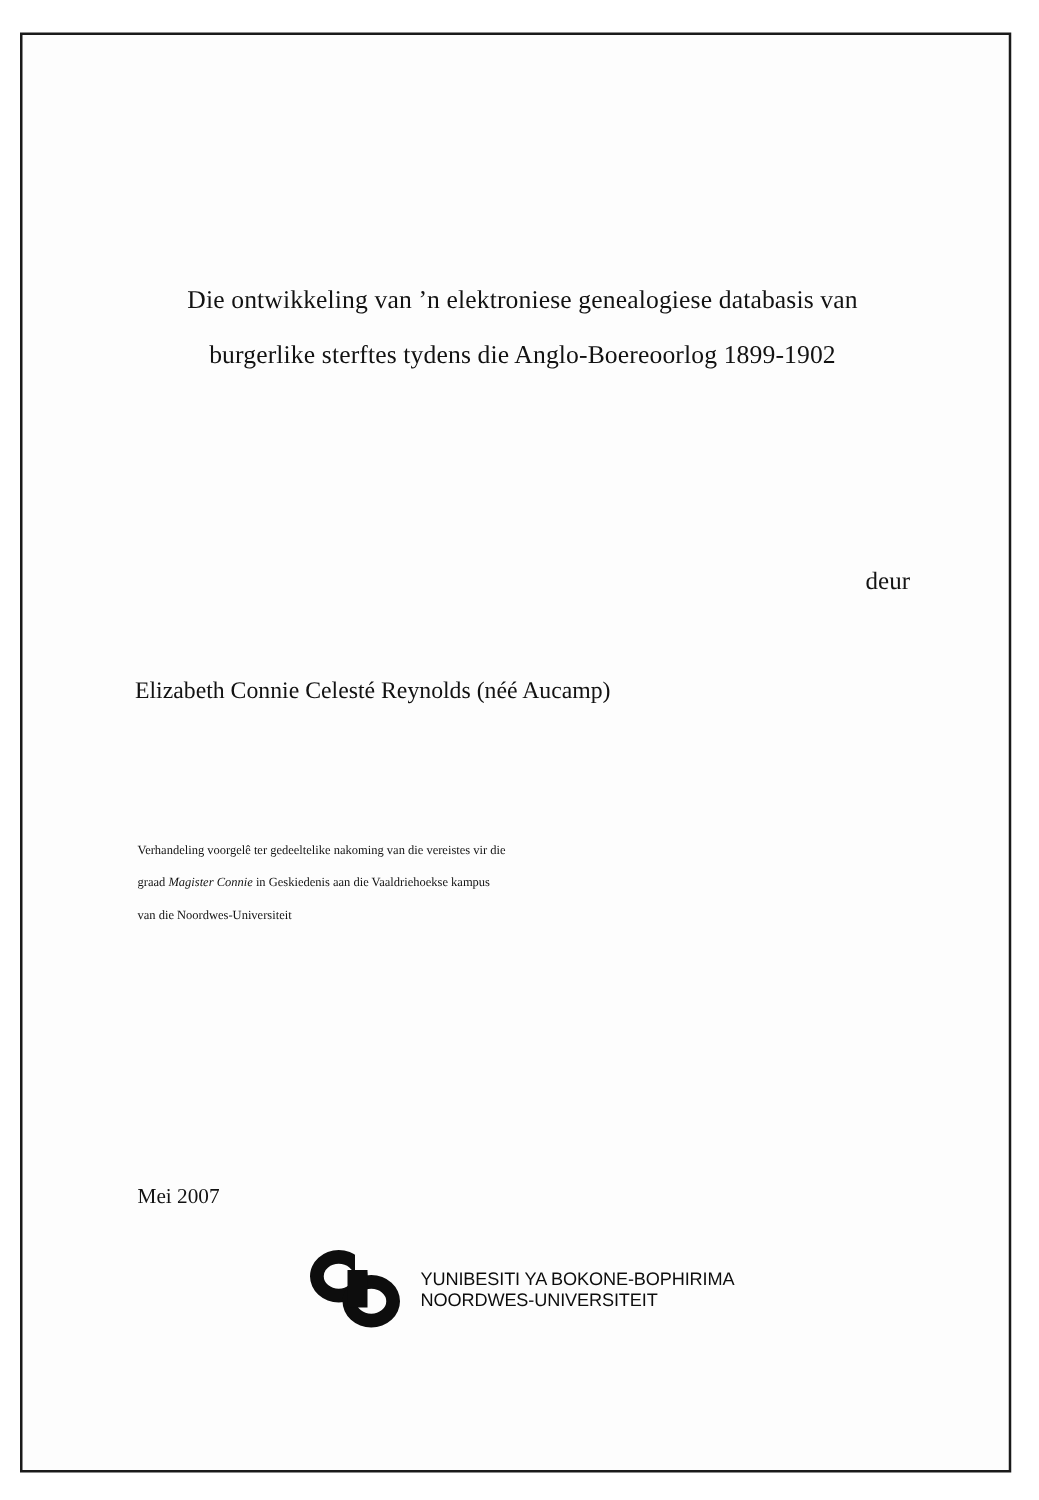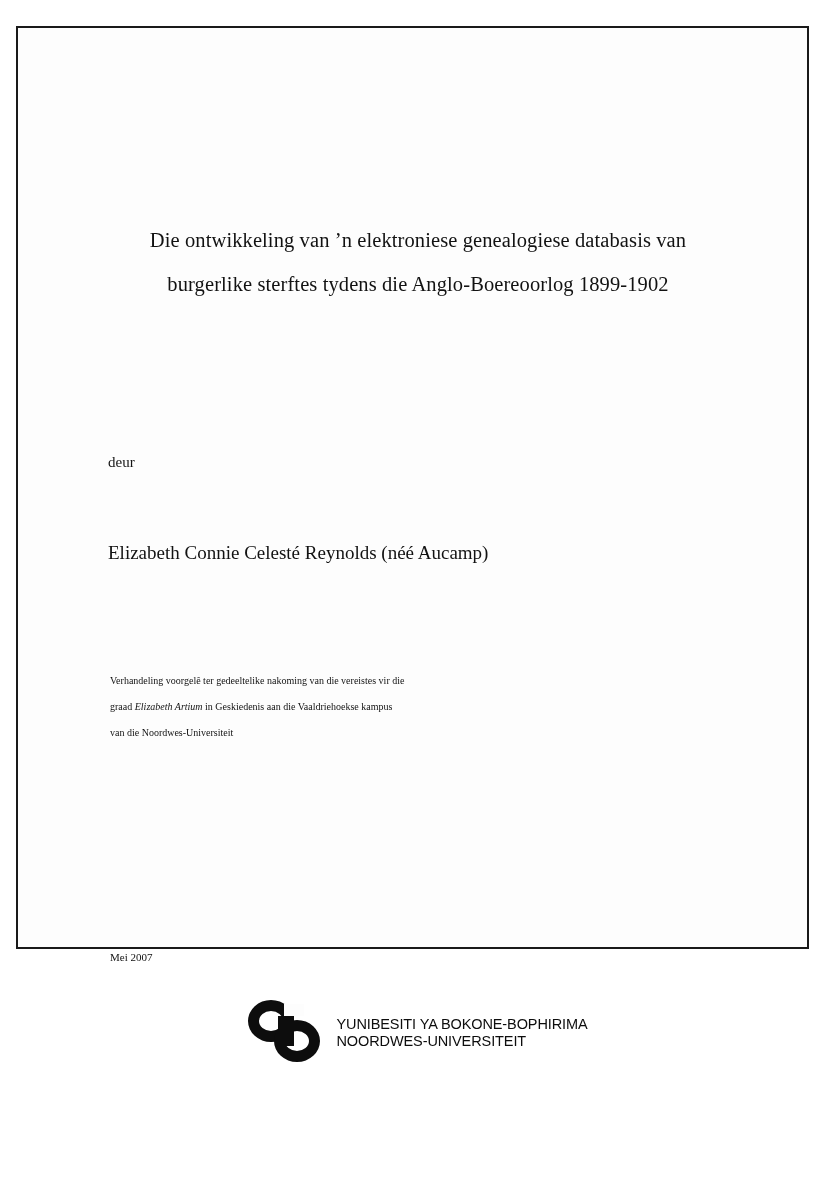--- a/index.html
+++ b/index.html
@@ -21,21 +21,21 @@
     width: 831px;
     height: 1200px;
     background: #ffffff;
   }
   
   .page-frame {
     position: absolute;
     left: 16px;
     top: 26px;
     width: 793px;
-    height: 923px;
+    height: 1152px;
     border: 2px solid #1a1a1a;
     box-sizing: border-box;
     background: #fdfdfd;
   }
   .content {
     position: absolute;
     left: 90px;
     top: 60px;
     width: 620px;
     height: 1030px;
@@ -51,22 +51,22 @@
     font-size: 20.5px;
     line-height: 44px;
     letter-spacing: 0.1px;
     color: #121212;
   }
   .deur {
     position: absolute;
     left: 0;
     top: 366px;
     width: 620px;
-    text-align: left;
-    font-size: 15px;
+    text-align: right;
+    font-size: 20px;
     color: #141414;
   }
   .author {
     position: absolute;
     left: 0;
     top: 454px;
     width: 620px;
     text-align: left;
     font-size: 19px;
     color: #121212;
@@ -96,21 +96,21 @@
     width: 618px;
     font-size: 17px;
     line-height: 26px;
     color: #121212;
   }
   .date {
     position: absolute;
     left: 2px;
     top: 856px;
     width: 618px;
-    font-size: 11px;
+    font-size: 17px;
     line-height: 26px;
     color: #121212;
   }
   .logo-block {
     position: absolute;
     left: 0;
     top: 910px;
     width: 620px;
     display: flex;
     justify-content: center;
@@ -180,21 +180,21 @@
         <div class="title-line">Die ontwikkeling van ’n elektroniese genealogiese databasis van</div>
         <div class="title-line">burgerlike sterftes tydens die Anglo-Boereoorlog 1899-1902</div>
       </div>
 
       <div class="deur">deur</div>
 
       <div class="author">Elizabeth Connie Celesté Reynolds (néé Aucamp)</div>
 
       <div class="statement">
         <p class="just">Verhandeling voorgelê ter gedeeltelike nakoming van die vereistes vir die</p>
-        <p><span>graad </span><em>Elizabeth Artium</em><span> in Geskiedenis aan die Vaaldriehoekse kampus</span></p>
+        <p><span>graad </span><em>Magister Connie</em><span> in Geskiedenis aan die Vaaldriehoekse kampus</span></p>
         <p>van die Noordwes-Universiteit</p>
       </div>
 
       <div class="date">Mei 2007</div>
 
       <div class="logo-block">
         <div class="logo-mark">
           <div class="ring-left"></div>
           <div class="ring-right"></div>
           <div class="bar"></div>

